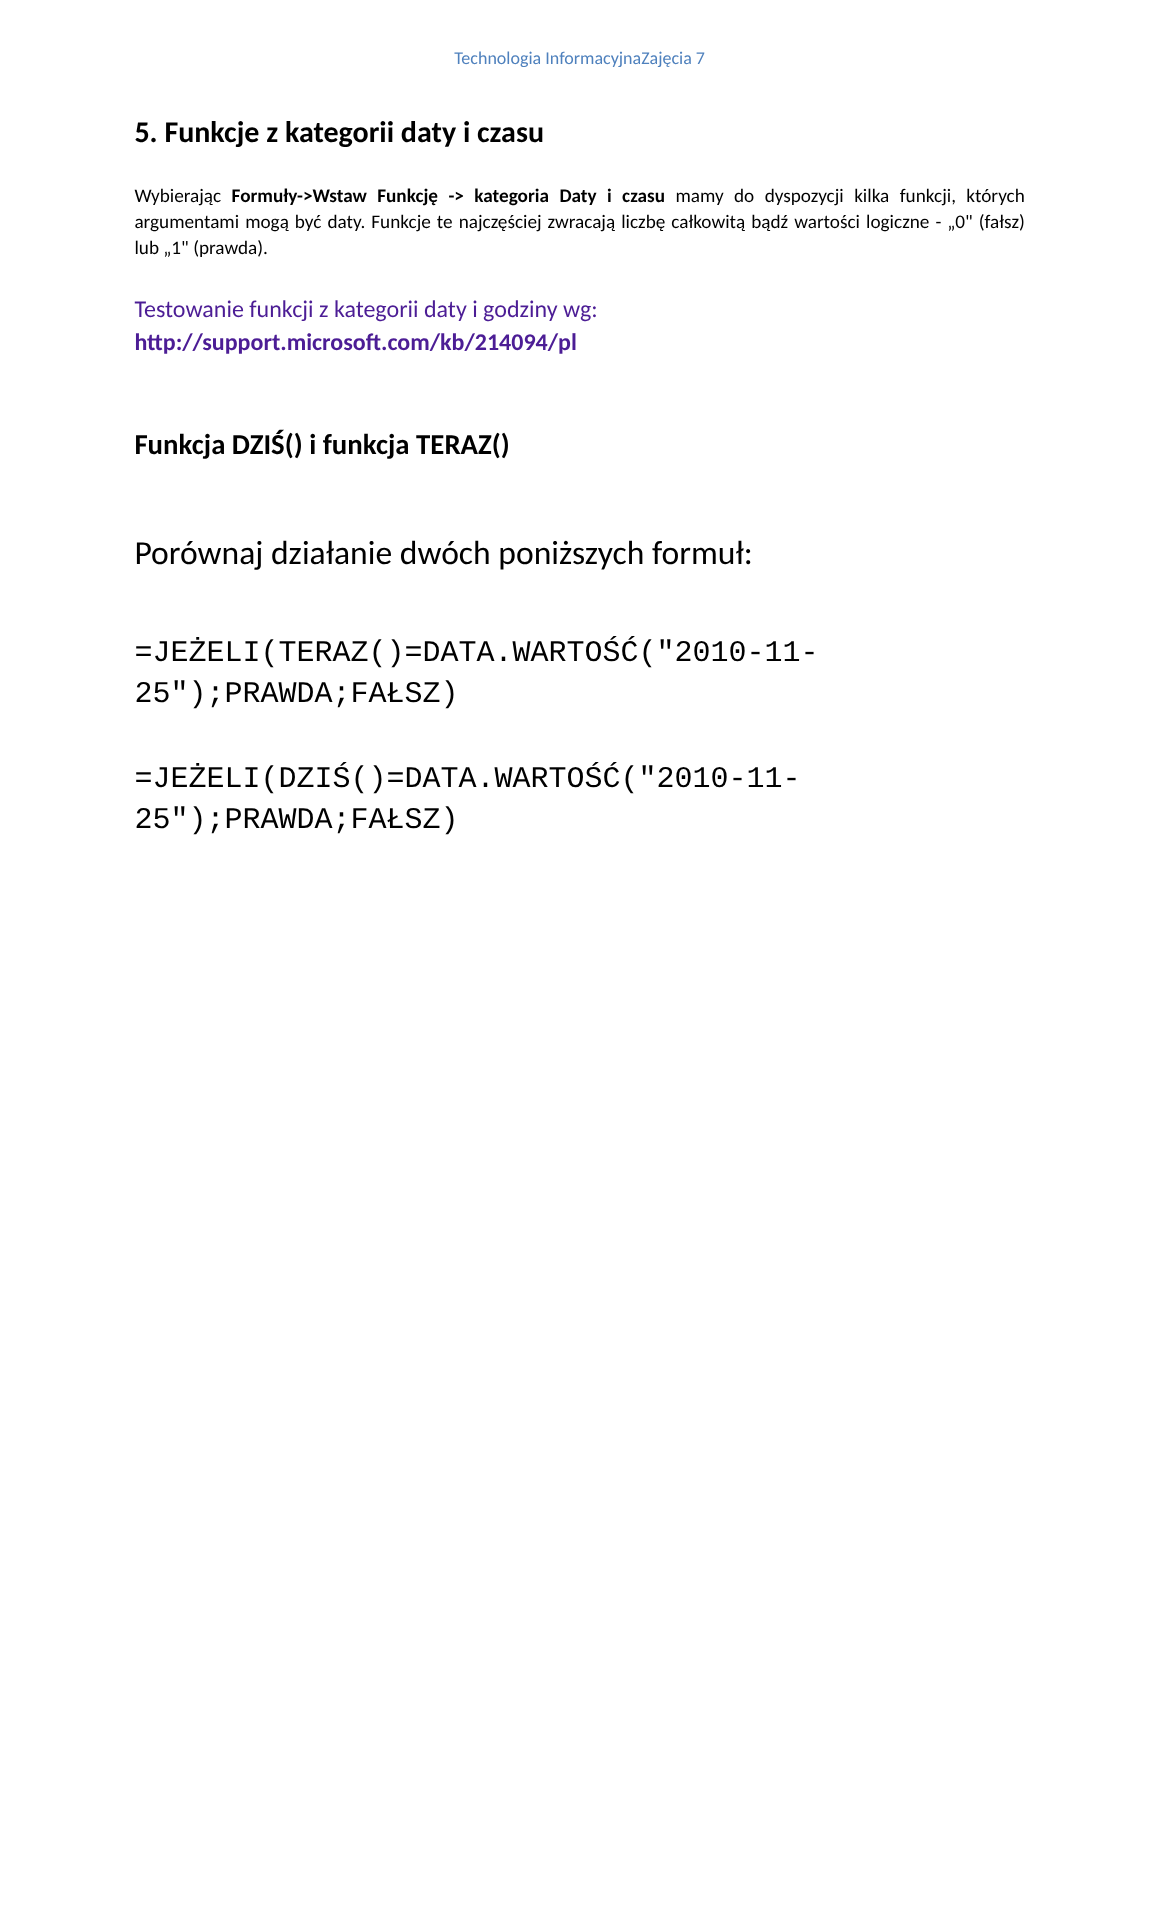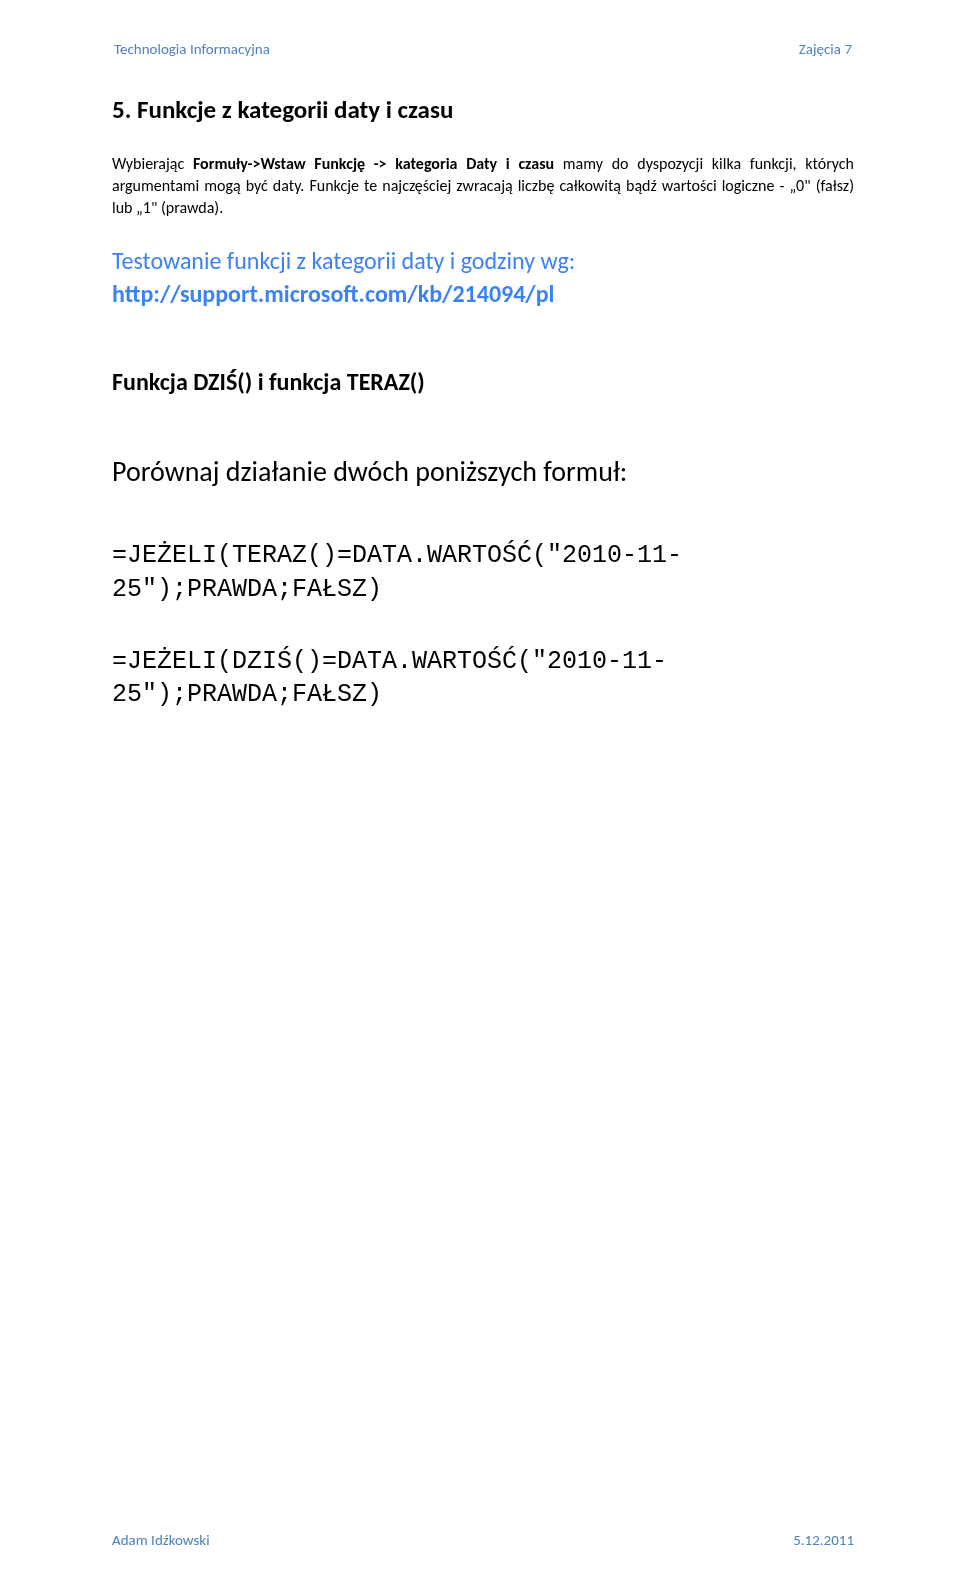--- a/index.html
+++ b/index.html
@@ -13,21 +13,21 @@
     margin: 0 auto;
     background: #ffffff;
     position: relative;
     box-sizing: border-box;
     padding: 40px 106px 60px 112px;
     font-family: Calibri, "Segoe UI", Arial, sans-serif;
     color: #000000;
   }
   .header {
     display: flex;
-    justify-content: space-between;
+    justify-content: center;
     font-size: 15px;
     color: #4f81bd;
     margin-bottom: 36px;
     padding: 0 2px;
   }
   .footer {
     position: absolute;
     left: 112px;
     right: 106px;
     bottom: 40px;
@@ -44,23 +44,23 @@
     line-height: 1.3;
   }
   .body-text {
     font-size: 16px;
     line-height: 1.4;
     color: #000000;
     margin: 0 0 24px 0;
     text-align: justify;
   }
   .body-text-block {
-    font-size: 24px;
+    font-size: 20px;
     line-height: 1.4;
-    color: #3b82f6;
+    color: #4c1d95;
     margin: 0 0 56px 0;
   }
   .bold {
     font-weight: bold;
   }
   .sub-heading {
     font-size: 24px;
     font-weight: bold;
     color: #000000;
     margin: 0 0 56px 0;
@@ -103,18 +103,14 @@
   </div>
 
   <div class="sub-heading">Funkcja DZIŚ() i funkcja TERAZ()</div>
 
   <p class="instr">Porównaj działanie dwóch poniższych formuł:</p>
 
   <div class="code">=JEŻELI(TERAZ()=DATA.WARTOŚĆ("2010-11-25");PRAWDA;FAŁSZ)</div>
 
   <div class="code">=JEŻELI(DZIŚ()=DATA.WARTOŚĆ("2010-11-25");PRAWDA;FAŁSZ)</div>
 
-  <div class="footer">
-    <span>Adam Idźkowski</span>
-    <span>5.12.2011</span>
-  </div>
 
 </div>
 
 </body></html>

